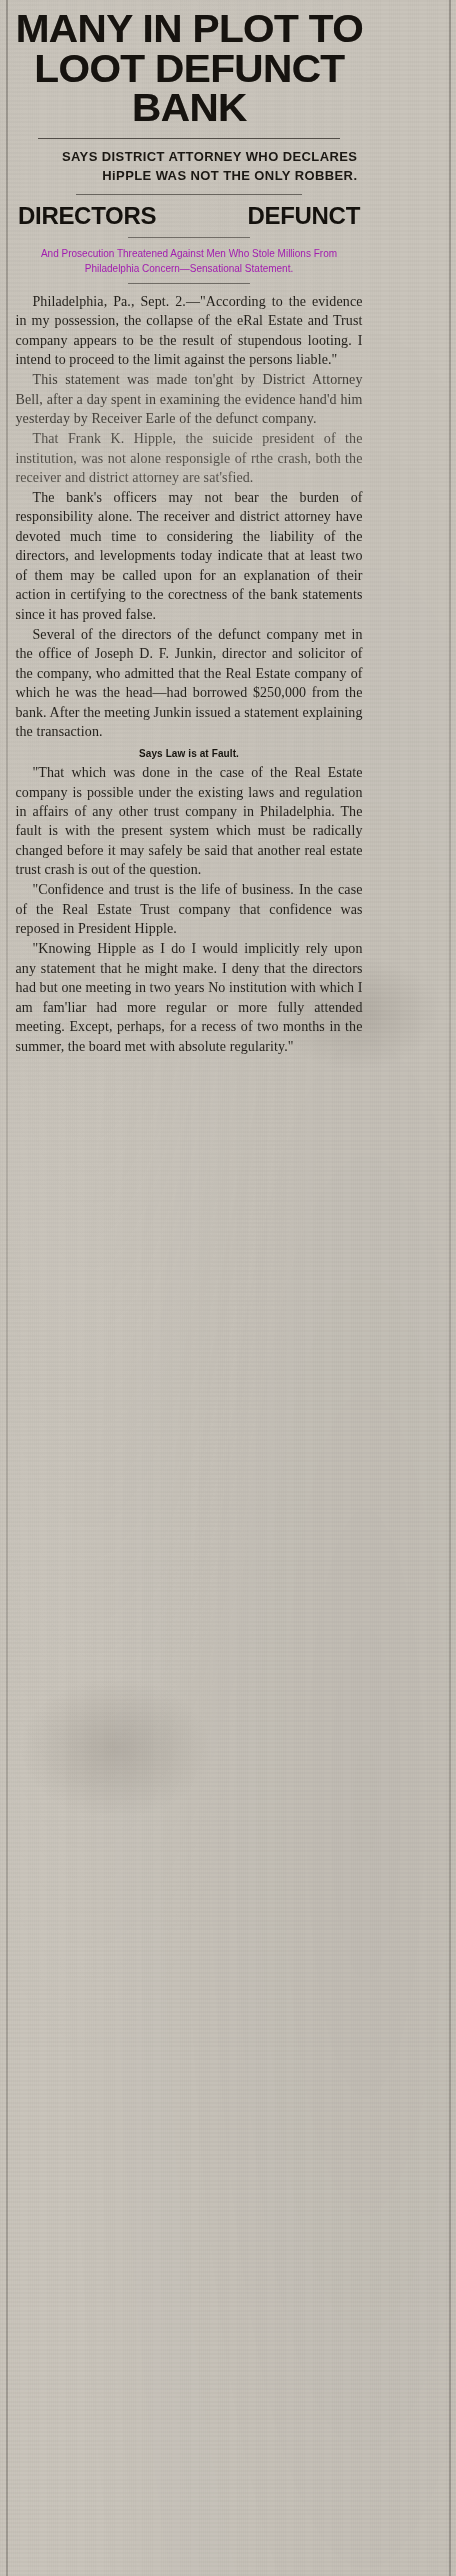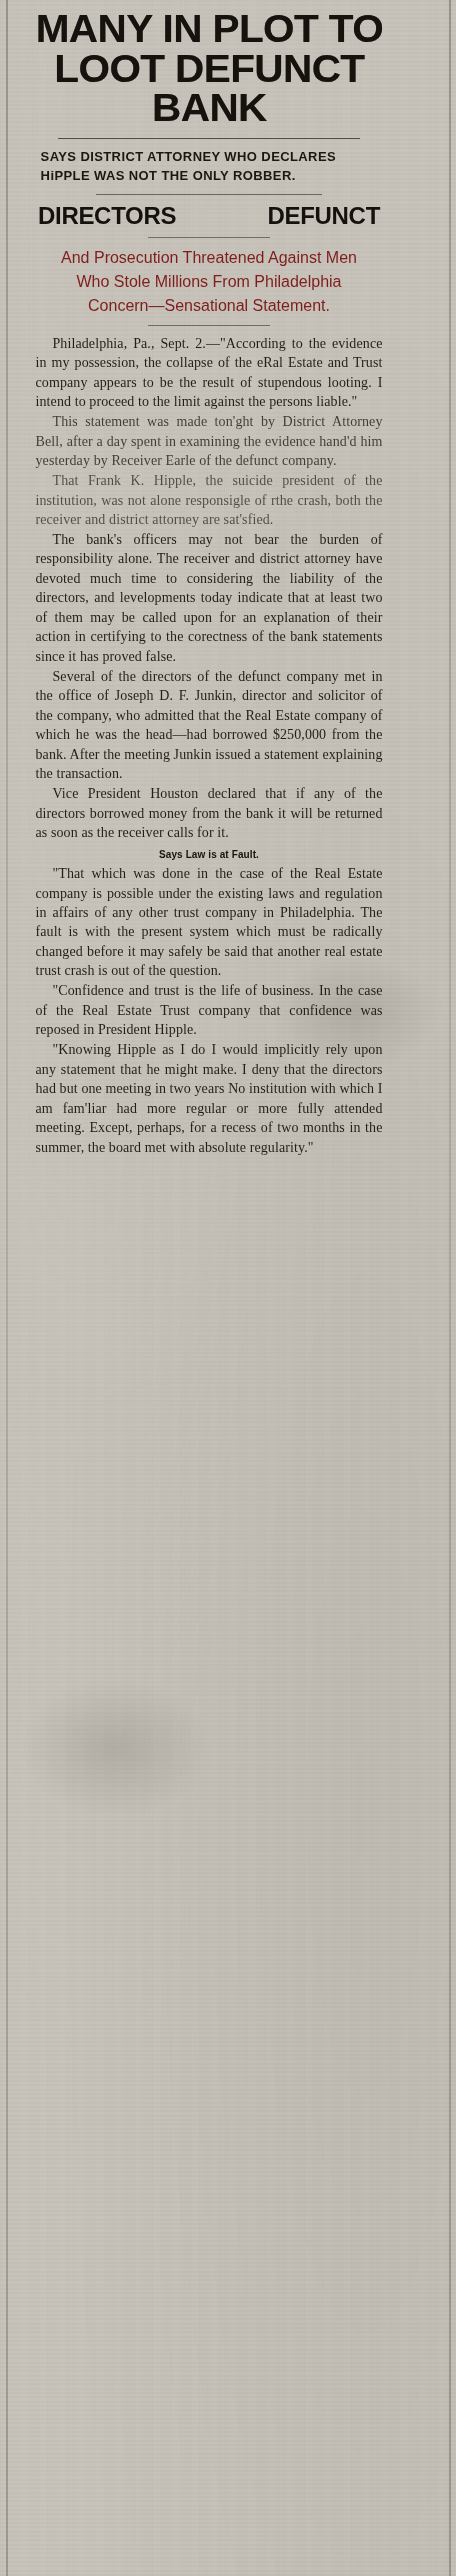--- a/index.html
+++ b/index.html
@@ -27,21 +27,21 @@
       repeating-linear-gradient(90deg, rgba(0,0,0,0.015) 0px, rgba(0,0,0,0.015) 0.6px, rgba(255,255,255,0.01) 0.6px, rgba(255,255,255,0.01) 1.9px),
       radial-gradient(ellipse at 20% 10%, rgba(255,255,255,0.22), rgba(255,255,255,0) 55%),
       radial-gradient(ellipse at 80% 70%, rgba(0,0,0,0.05), rgba(0,0,0,0) 60%);
     pointer-events: none;
     mix-blend-mode: multiply;
     opacity: .9;
   }
   .col {
     position: absolute;
     top: 0;
-    left: 20px;
+    left: 0;
     width: 378px;
     padding: 6.4px 11.6px 0 11.6px;
     box-sizing: border-box;
   }
   
   .rule-left, .rule-right {
     position: absolute;
     top: 0;
     bottom: 0;
     width: 1.3px;
@@ -83,44 +83,44 @@
     opacity: .6;
   }
   .divider.short {
     height: 0.6px;
     margin: 7.7px 116px 7.7px 116px;
     opacity: .55;
   }
 
   .subhead {
     font-family: "Liberation Sans", sans-serif;
-    text-align: left;
+    text-align: right;
     font-size: 13px;
     line-height: 1.45;
     letter-spacing: 0.4px;
     color: #1b1813;
     font-weight: bold;
     margin: 3.9px 9px 6.4px 9px;
   }
   .kicker {
     font-family: "Liberation Sans", sans-serif;
     font-weight: bold;
     font-size: 24px;
     color: #15120e;
     display: flex;
     justify-content: space-between;
     margin: 6.4px 6.4px 2.6px 6.4px;
     letter-spacing: -0.3px;
   }
   .deck {
     font-family: "Liberation Sans", sans-serif;
     text-align: center;
-    font-size: 16px;
+    font-size: 10px;
     line-height: 1.5;
-    color: #7f1d1d;
+    color: #a21caf;
     margin: 5.2px 17px 3.9px 17px;
     font-weight: normal;
   }
   .body {
     font-family: "Liberation Serif", serif;
     font-size: 14px;
     line-height: 1.39;
     color: #221f1a;
     text-align: justify;
     margin: 0 3.9px;
@@ -182,21 +182,20 @@
     <div class="deck">And Prosecution Threatened Against Men Who Stole Millions From Philadelphia Concern—Sensational Statement.</div>
 
     <div class="divider short"></div>
 
     <div class="body">
       <p>Philadelphia, Pa., Sept. 2.—"According to the evidence in my possession, the collapse of the eRal Estate and Trust company appears to be the result of stupendous looting. I intend to proceed to the limit against the persons liable."</p>
       <p class="faded">This statement was made ton'ght by District Attorney Bell, after a day spent in examining the evidence hand'd him yesterday by Receiver Earle of the defunct company.</p>
       <p class="faded2">That Frank K. Hipple, the suicide president of the institution, was not alone responsigle of rthe crash, both the receiver and district attorney are sat'sfied.</p>
       <p>The bank's officers may not bear the burden of responsibility alone. The receiver and district attorney have devoted much time to considering the liability of the directors, and levelopments today indicate that at least two of them may be called upon for an explanation of their action in certifying to the corectness of the bank statements since it has proved false.</p>
       <p>Several of the directors of the defunct company met in the office of Joseph D. F. Junkin, director and solicitor of the company, who admitted that the Real Estate company of which he was the head—had borrowed $250,000 from the bank. After the meeting Junkin issued a statement explaining the transaction.</p>
-      <p>Vice President Houston declared that if any of the directors borrowed money from the bank it will be returned as soon as the receiver calls for it.</p>
 
       <div class="crosshead">Says Law is at Fault.</div>
 
       <p>"That which was done in the case of the Real Estate company is possible under the existing laws and regulation in affairs of any other trust company in Philadelphia. The fault is with the present system which must be radically changed before it may safely be said that another real estate trust crash is out of the question.</p>
       <p>"Confidence and trust is the life of business. In the case of the Real Estate Trust company that confidence was reposed in President Hipple.</p>
       <p>"Knowing Hipple as I do I would implicitly rely upon any statement that he might make. I deny that the directors had but one meeting in two years  No institution with which I am fam'liar had more regular or more fully attended meeting. Except, perhaps, for a recess of two months in the summer, the board met with absolute regularity."</p>
     </div>
 
   </div>
 </div>

